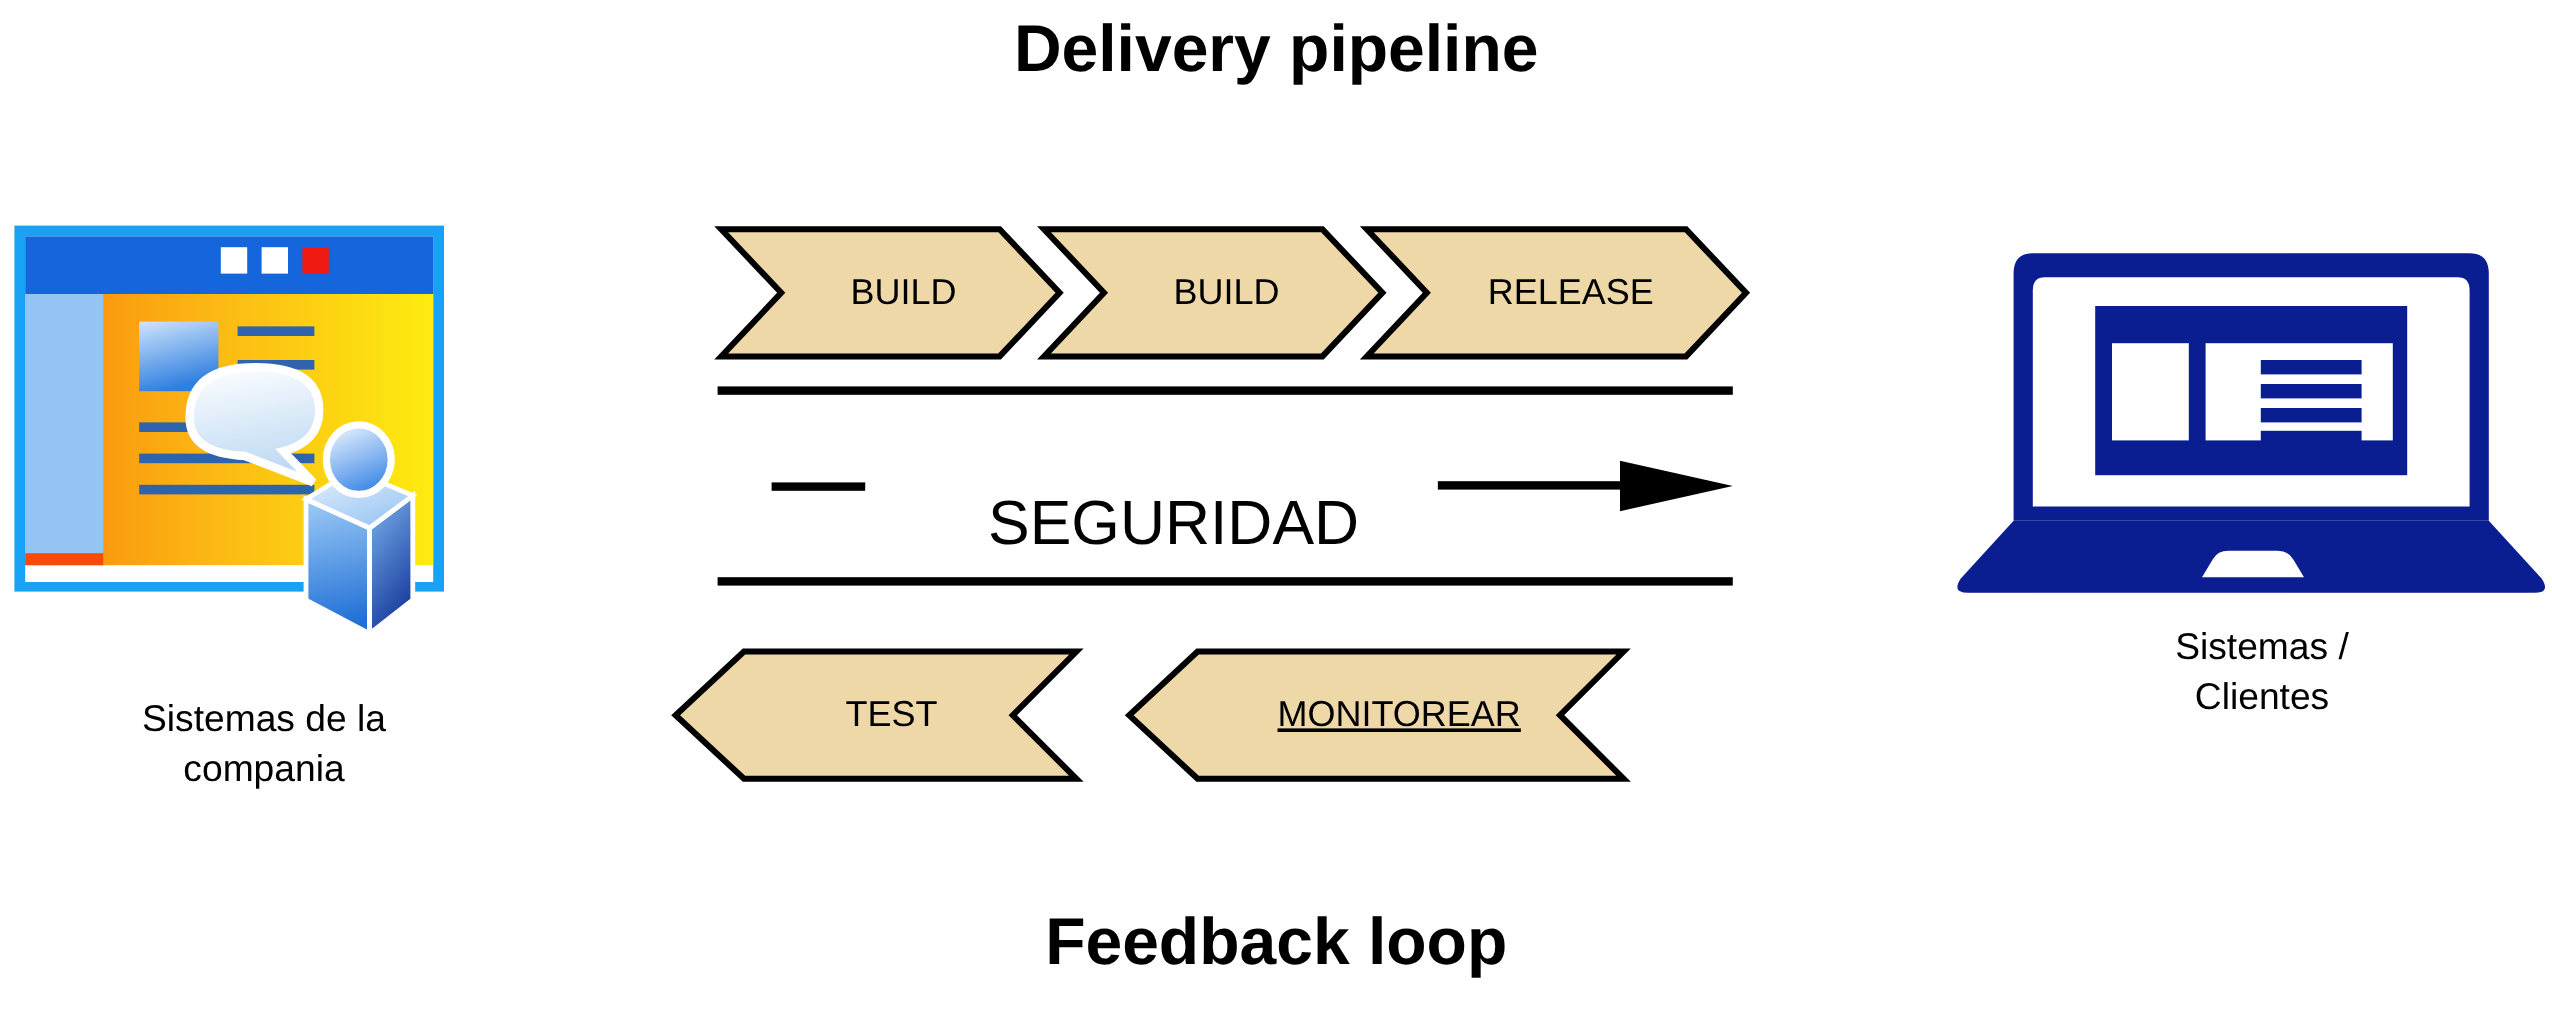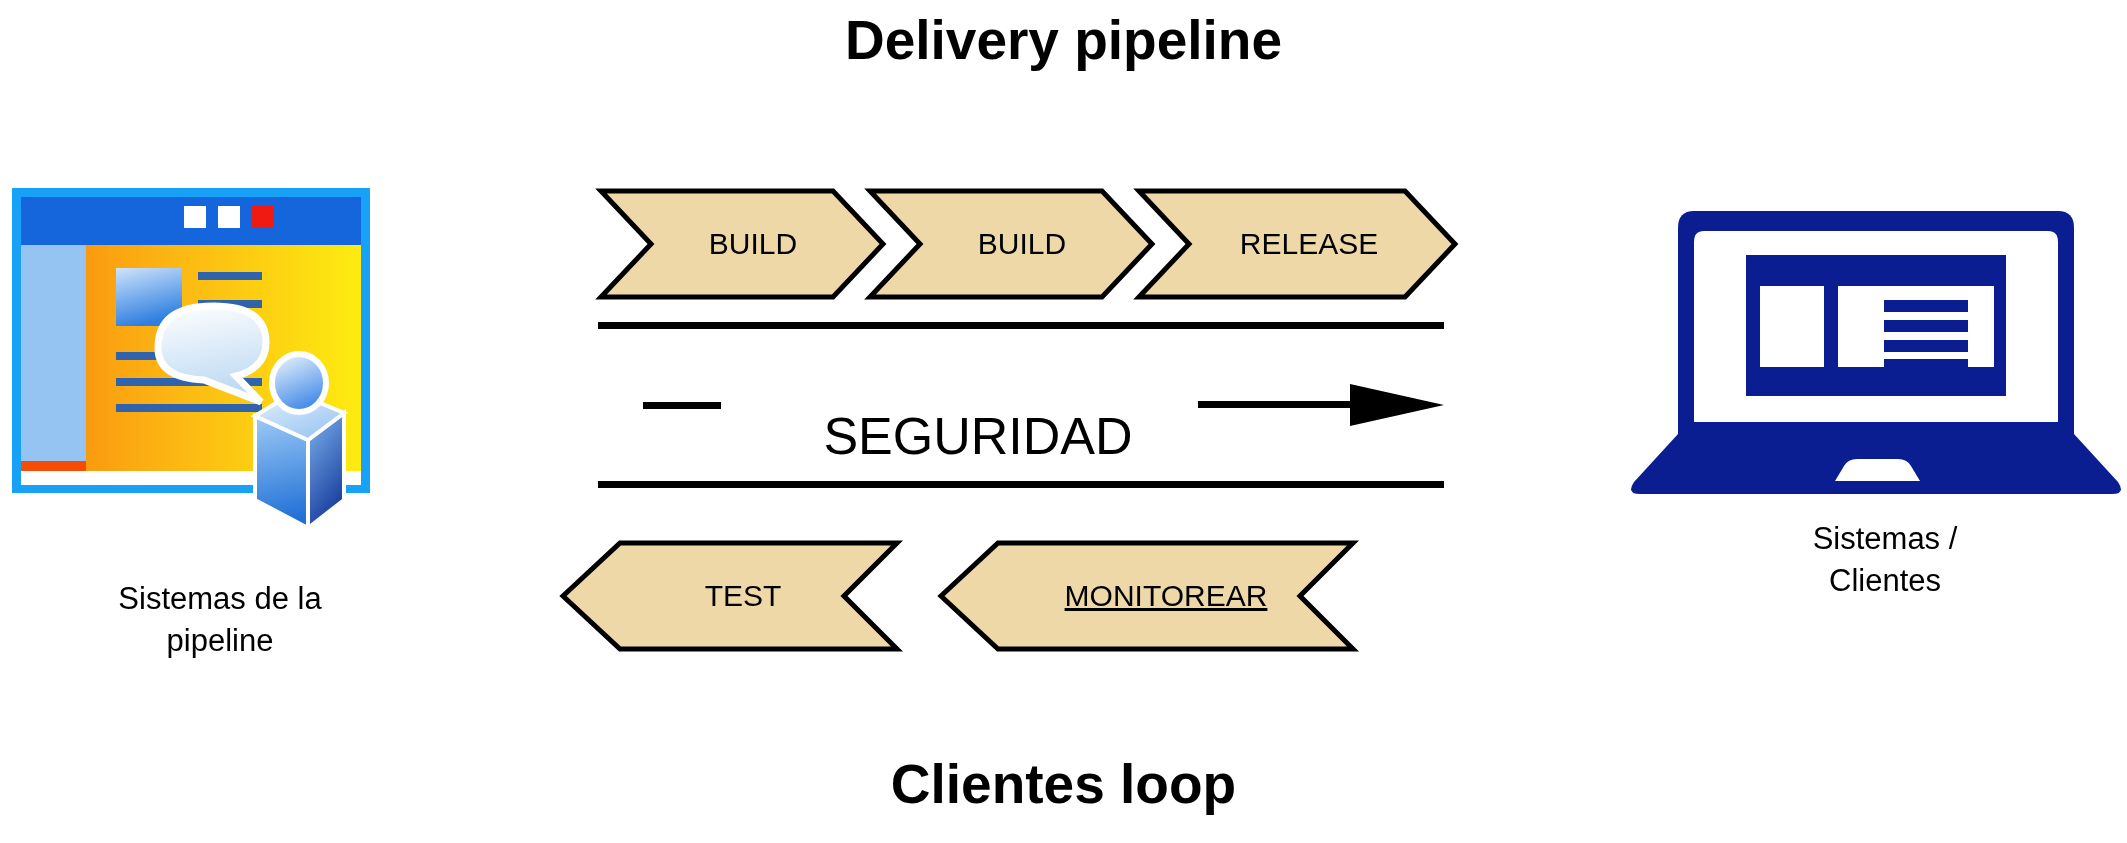--- a/index.html
+++ b/index.html
@@ -221,21 +221,21 @@
       <polygon points="247,238 247,322 300,350 300,262" fill="url(#gBoxFront)" stroke="#ffffff" stroke-width="4"></polygon>
       <polygon points="300,262 300,350 336,322 336,235" fill="url(#gBoxSide)" stroke="#ffffff" stroke-width="4"></polygon>
       <polygon points="247,238 286,214 336,235 300,262" fill="url(#gBoxTop)" stroke="#ffffff" stroke-width="4"></polygon>
 
       <ellipse cx="291" cy="205" rx="27" ry="29" fill="url(#gHead)" stroke="#ffffff" stroke-width="6"></ellipse>
     </svg>
   </div>
 
   <div class="node-label" id="label-left">
     <div>Sistemas de la</div>
-    <div>pipeline</div>
+    <div>compania</div>
   </div>
 
   <div class="chev-row" id="row-top">
 
     <div class="chev" id="chev-build" style="left:0px; width:288px;">
       <svg viewBox="0 0 288 112" preserveAspectRatio="none">
         <polygon class="chev-poly" points="3,3 235,3 285,56 235,109 3,109 53,56"></polygon>
       </svg>
     </div>
     <div class="chev-text" style="left:40px; width:230px;">BUILD</div>
@@ -310,15 +310,15 @@
 
       <path d="M 218 290 Q 222 283 231 283 L 272 283 Q 281 283 285 290 L 294 305 L 209 305 Z" fill="#ffffff"></path>
     </svg>
   </div>
 
   <div class="node-label" id="label-right">
     <div>Sistemas /</div>
     <div>Clientes</div>
   </div>
 
-  <div class="diagram-title" id="title-bottom">Clientes loop</div>
+  <div class="diagram-title" id="title-bottom">Feedback loop</div>
 
 </div>
 
 </body></html>

